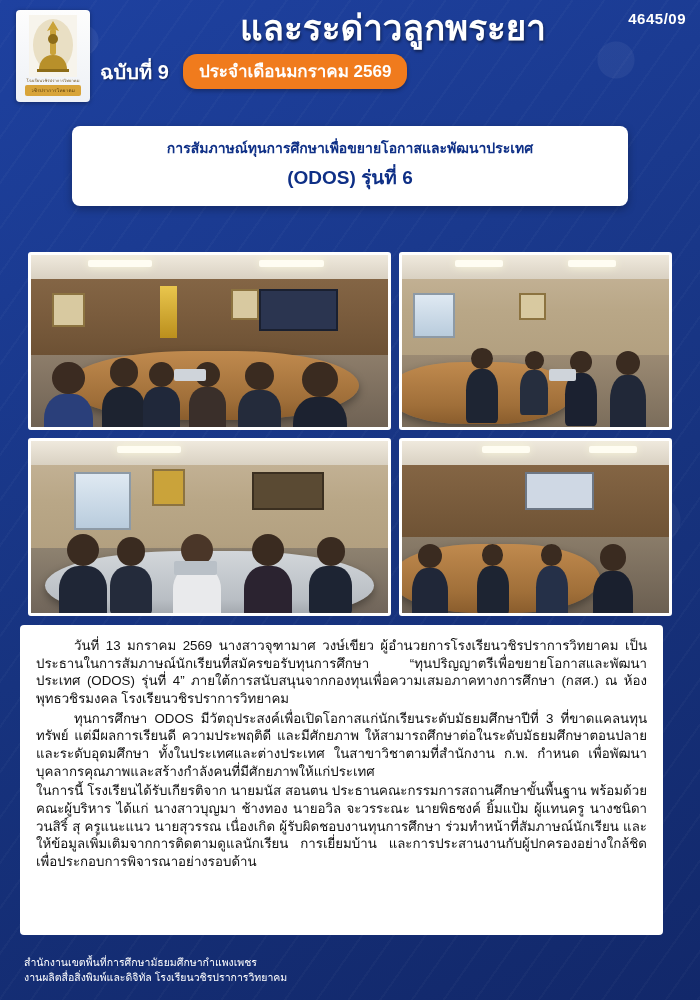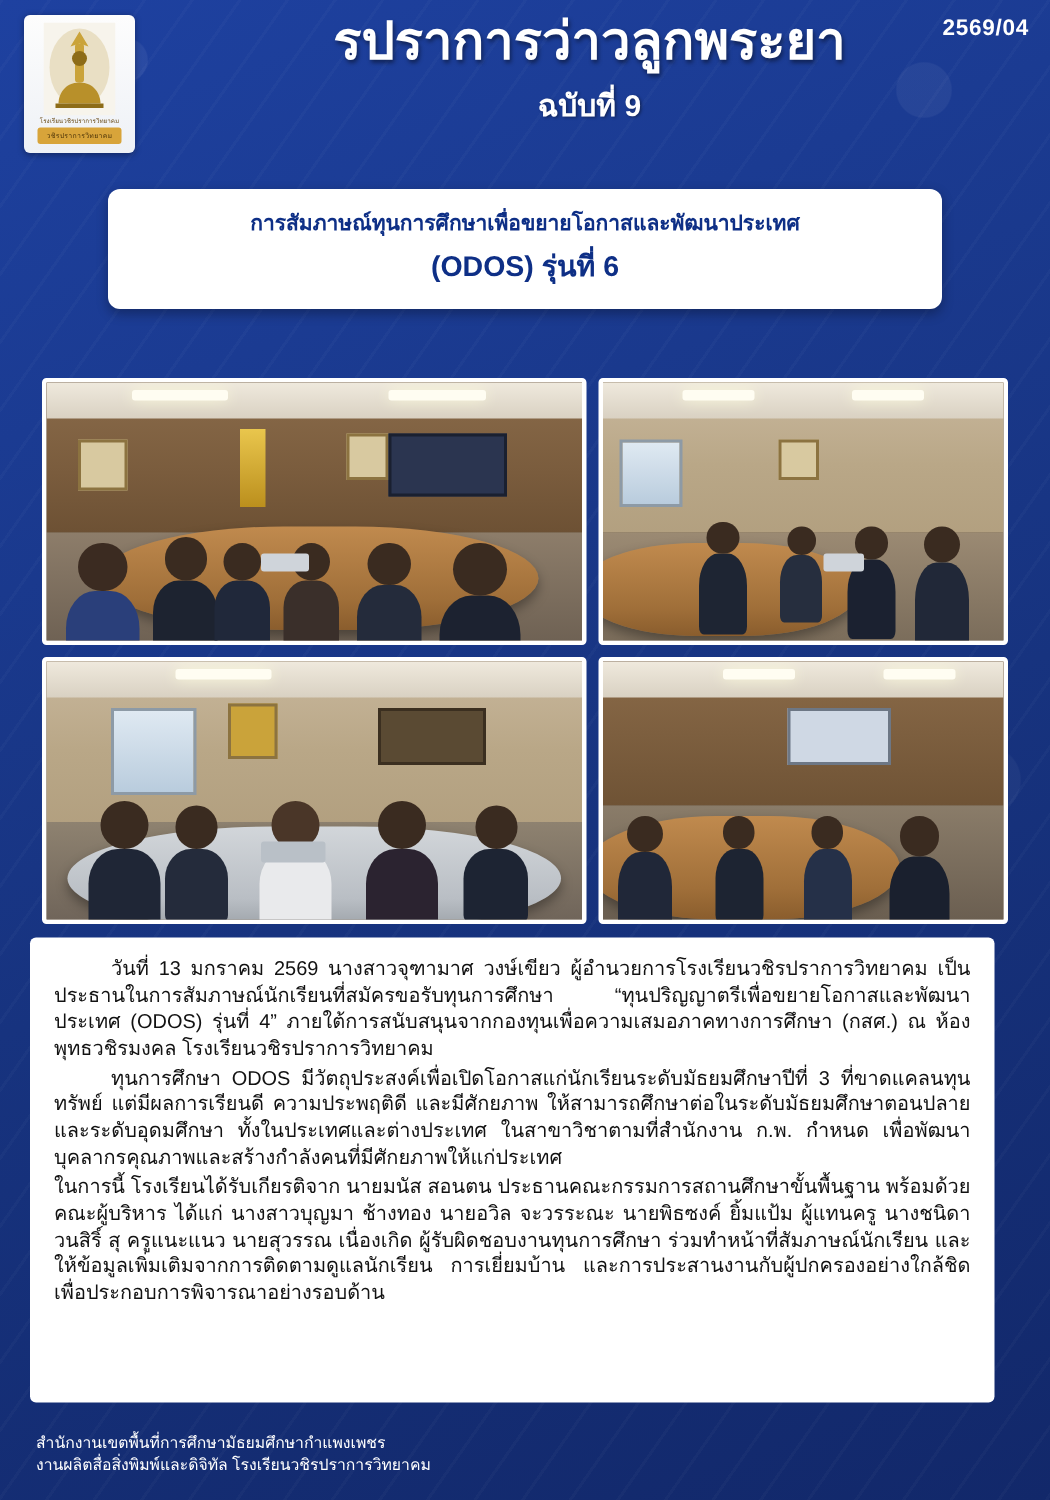--- a/index.html
+++ b/index.html
@@ -72,21 +72,21 @@
   .masthead h1 {
     margin: 0;
     font-size: 35px;
     line-height: 1.15;
     color: #ffffff;
     font-weight: bold;
     text-shadow: 1px 2px 3px rgba(0,0,0,0.45);
   }
   .subrow {
     margin-top: 6px;
-    display: flex; align-items: center; justify-content: center; gap: 14px;
+    display: flex; align-items: center; justify-content: flex-start; gap: 14px;
   }
   .issue-no {
     color: #ffffff; font-size: 20px; font-weight: bold;
     text-shadow: 1px 1px 2px rgba(0,0,0,0.4);
   }
   .month-pill {
     background: #f07b1d;
     color: #ffffff;
     font-size: 17px; font-weight: bold;
     padding: 3px 16px 5px 16px;
@@ -209,40 +209,41 @@
   }
 </style>
 </head>
 <body>
 
 <div class="bg-pattern"></div>
 <div class="bg-diag"></div>
 
 <div class="header">
 
-  <div class="issue-code">2569/04</div>
+  <div class="issue-code">4645/09</div>
 
   <div class="emblem">
     <svg class="crest" viewBox="0 0 48 62">
       <rect x="0" y="0" width="48" height="62" fill="#f7f4ec"></rect>
       <ellipse cx="24" cy="30" rx="20" ry="26" fill="#e9dfc4"></ellipse>
       <path d="M24 6 L30 16 L24 14 L18 16 Z" fill="#caa33a"></path>
       <rect x="21" y="14" width="6" height="26" rx="2" fill="#caa33a"></rect>
       <path d="M24 40 C14 40 10 48 10 54 L38 54 C38 48 34 40 24 40 Z" fill="#b8902a"></path>
       <circle cx="24" cy="24" r="5" fill="#8d6c18"></circle>
       <rect x="8" y="54" width="32" height="3" fill="#8d6c18"></rect>
     </svg>
     <div class="crest-label">โรงเรียนวชิรปราการวิทยาคม</div>
     <div class="crest-bar">วชิรปราการวิทยาคม</div>
   </div>
 
   <div class="masthead">
-    <h1>รปราการว่าวลูกพระยา</h1>
+    <h1>และระด่าวลูกพระยา</h1>
     <div class="subrow">
       <div class="issue-no">ฉบับที่ 9</div>
+      <div class="month-pill">ประจำเดือนมกราคม 2569</div>
     </div>
   </div>
 </div>
 
 <div class="title-card">
   <div class="t1">การสัมภาษณ์ทุนการศึกษาเพื่อขยายโอกาสและพัฒนาประเทศ</div>
   <div class="t2">(ODOS)  รุ่นที่ 6</div>
 </div>
 
 <div class="photos">

